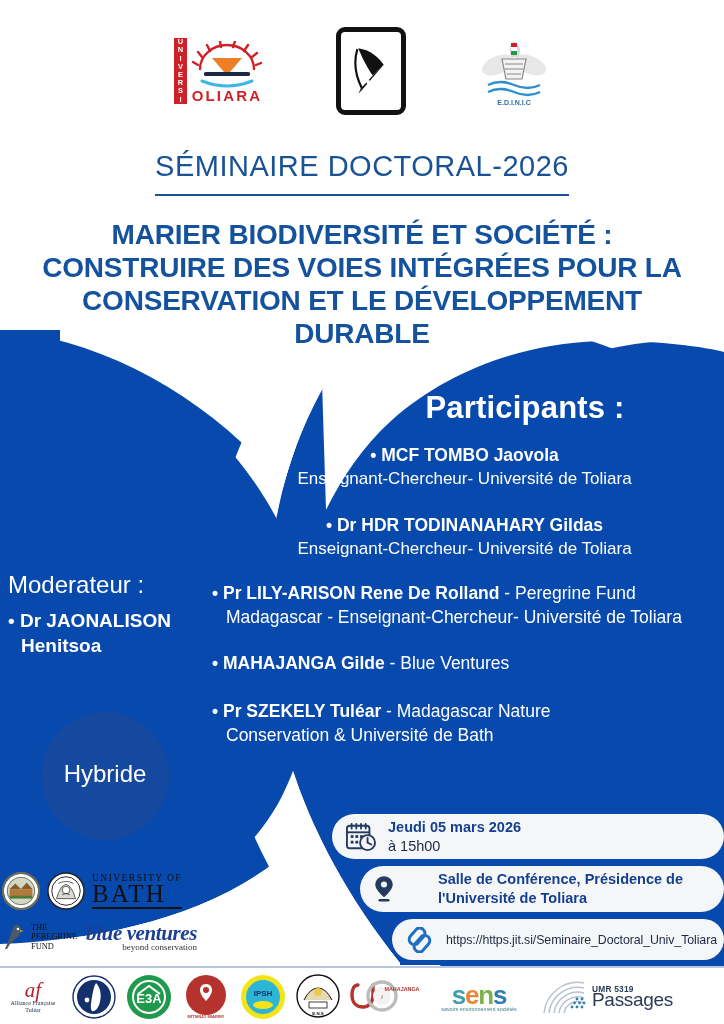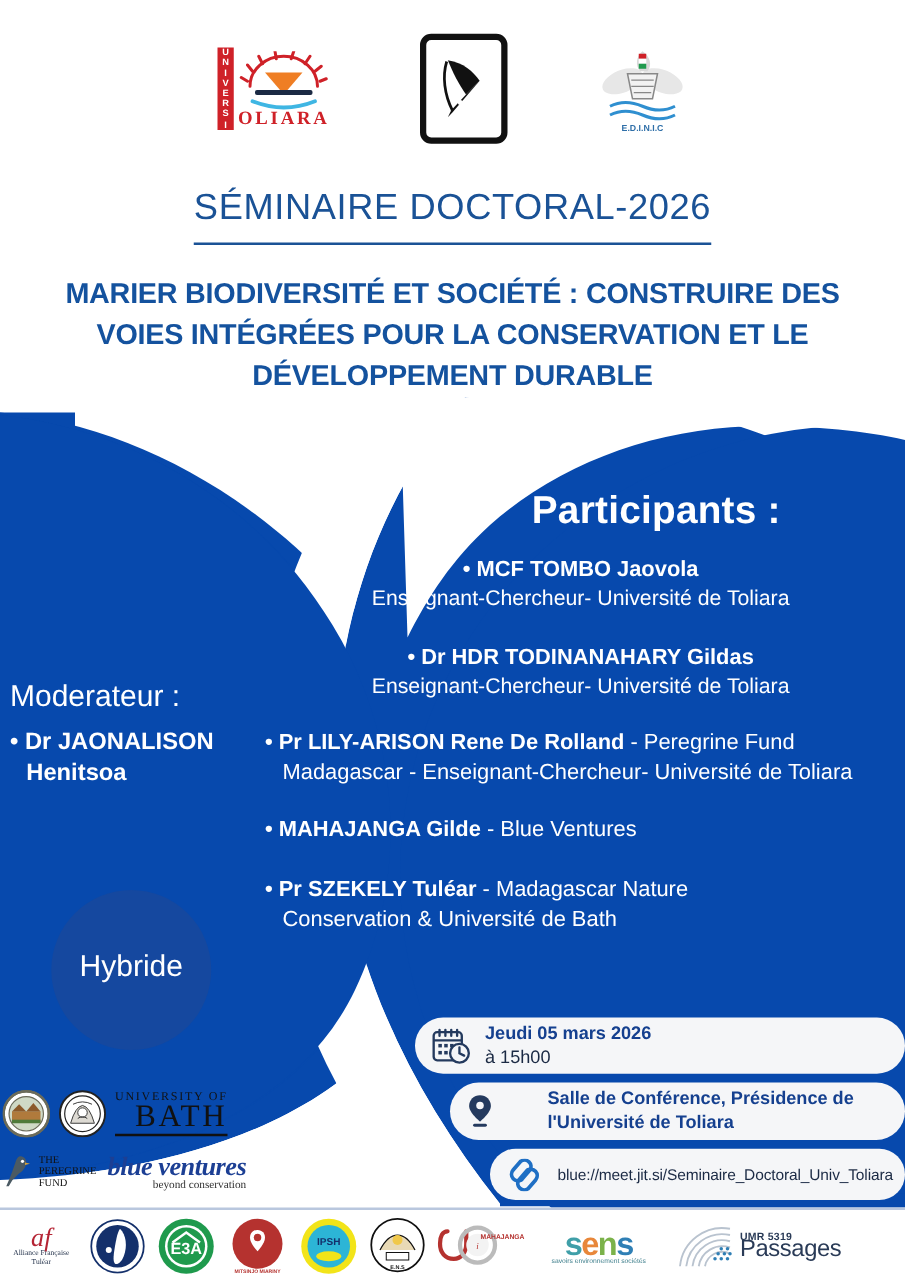--- a/index.html
+++ b/index.html
@@ -21,21 +21,21 @@
   .logo-box{display:flex;align-items:center;justify-content:center;}
 
   
   .toliara-mark{display:flex;align-items:flex-end;gap:3px;}
   .tol-vert{
     display:flex;flex-direction:column;align-items:center;justify-content:center;
     background:#cf2128;color:#fff;width:13px;height:66px;
     font-size:7.4px;font-weight:bold;line-height:8.2px;letter-spacing:0px;
     font-family:"Liberation Sans",sans-serif;
   }
-  .tol-right{display:flex;flex-direction:column;align-items:center;font-family:Liberation Serif, serif;}
+  .tol-right{display:flex;flex-direction:column;align-items:center;}
   .tol-sun{position:relative;width:74px;height:48px;}
   .tol-sun svg{display:block}
   .tol-word{
     color:#cf2128;font-weight:bold;font-size:15px;letter-spacing:2.2px;
     margin-top:-2px;
   }
 
   
   .pen-logo{
     width:60px;height:78px;border:5px solid #111;border-radius:9px;
@@ -48,32 +48,32 @@
   
   .kicker{
     position:absolute;left:0;top:150px;width:724px;text-align:center;
     color:#1a5296;font-size:29px;font-weight:500;letter-spacing:.5px;
   }
   .kicker span{
     border-bottom:2.5px solid #1a5296;padding-bottom:12px;
   }
   .main-title{
     position:absolute;left:34px;top:218px;width:656px;text-align:center;
-    color:#14529e;font-size:23px;font-weight:bold;line-height:33px;
+    color:#14529e;font-size:28px;font-weight:bold;line-height:33px;
     letter-spacing:-.2px;
   }
 
   
   .blue-art{position:absolute;left:0;top:0;width:724px;height:1024px;}
 
   
   .moderator{
     position:absolute;left:8px;top:543px;width:198px;color:#ffffff;
   }
-  .moderator .mod-label{font-size:24px;font-weight:400;line-height:30px;}
+  .moderator .mod-label{font-size:24px;font-weight:400;line-height:30px;margin-top:27px;}
   .moderator .mod-list{margin:8px 0 0 0;padding:0;list-style:none;}
   .moderator .mod-list li{
     font-size:19px;font-weight:bold;line-height:25px;
     text-indent:-13px;padding-left:13px;
   }
   .moderator .mod-list li::before{content:"• ";}
 
   .hybride{
     position:absolute;left:43px;top:760px;width:124px;text-align:center;
     color:#ffffff;font-size:24px;font-weight:400;
@@ -116,21 +116,21 @@
   #pill-place{left:360px;top:866px;width:364px;height:46px;gap:43px;}
   #pill-link{left:392px;top:919px;width:332px;height:41px;}
   #pill-link .pill-url{
     color:#1b2a44;font-size:12.4px;font-weight:400;letter-spacing:-.1px;white-space:nowrap;
   }
 
   
   .partners-upper{
     position:absolute;left:0px;top:872px;width:215px;height:90px;
   }
-  .pu-row1{position:absolute;left:2px;top:0px;display:flex;align-items:center;gap:7px;text-align:right;}
+  .pu-row1{position:absolute;left:2px;top:0px;display:flex;align-items:center;gap:7px;}
   .pu-row2{position:absolute;left:2px;top:50px;display:flex;align-items:center;gap:9px;}
   .seal{width:38px;height:38px;}
   .bath-word{line-height:1;color:#111;}
   .bath-word .bw-small{font-family:"Liberation Serif",serif;font-size:9.6px;letter-spacing:1.4px;display:block;}
   .bath-word .bw-big{font-family:"Liberation Serif",serif;font-size:25px;letter-spacing:2.2px;display:block;font-weight:400;margin-top:-1px;}
   .bath-word .bw-rule{display:block;height:2px;background:#111;margin-top:1px;}
   .peregrine{display:flex;align-items:center;gap:3px;}
   .peregrine .pg-text{font-family:"Liberation Serif",serif;font-size:8.4px;line-height:9.4px;color:#111;}
   .bv{line-height:1;}
   .bv .bv-main{font-family:"Liberation Serif",serif;font-style:italic;font-weight:bold;font-size:21px;color:#1c3f94;display:block;letter-spacing:-.4px;}
@@ -406,21 +406,21 @@
 
   <div class="pill" id="pill-link">
     <span class="pill-icon">
       <svg viewBox="0 0 30 26" width="30" height="26">
         <g stroke="#1f6fc4" stroke-width="3" fill="none" stroke-linecap="round">
           <path d="M12 17 L19 9 A 5.2 5.2 0 0 0 11.6 2 L 5.5 9 A 5.2 5.2 0 0 0 12.5 16.6"></path>
           <path d="M17 9 L10 17 A 5.2 5.2 0 0 0 17.4 24 L 23.5 17 A 5.2 5.2 0 0 0 16.5 9.4"></path>
         </g>
       </svg>
     </span>
-    <span class="pill-url">blue://meet.jit.si/Seminaire_Doctoral_Univ_Toliara</span>
+    <span class="pill-url">https://https.jit.si/Seminaire_Doctoral_Univ_Toliara</span>
   </div>
 
   <div class="partners-upper">
 
     <div class="pu-row1">
       <span class="p-logo">
         <svg class="seal" viewBox="0 0 40 40">
           <circle cx="20" cy="20" r="19" fill="#ffffff" stroke="#6b6b5a" stroke-width="2"></circle>
           <circle cx="20" cy="20" r="14.5" fill="#cfd9c6" stroke="#6b6b5a" stroke-width="1"></circle>
           <rect x="8" y="18" width="24" height="9" fill="#b07a3c"></rect>

